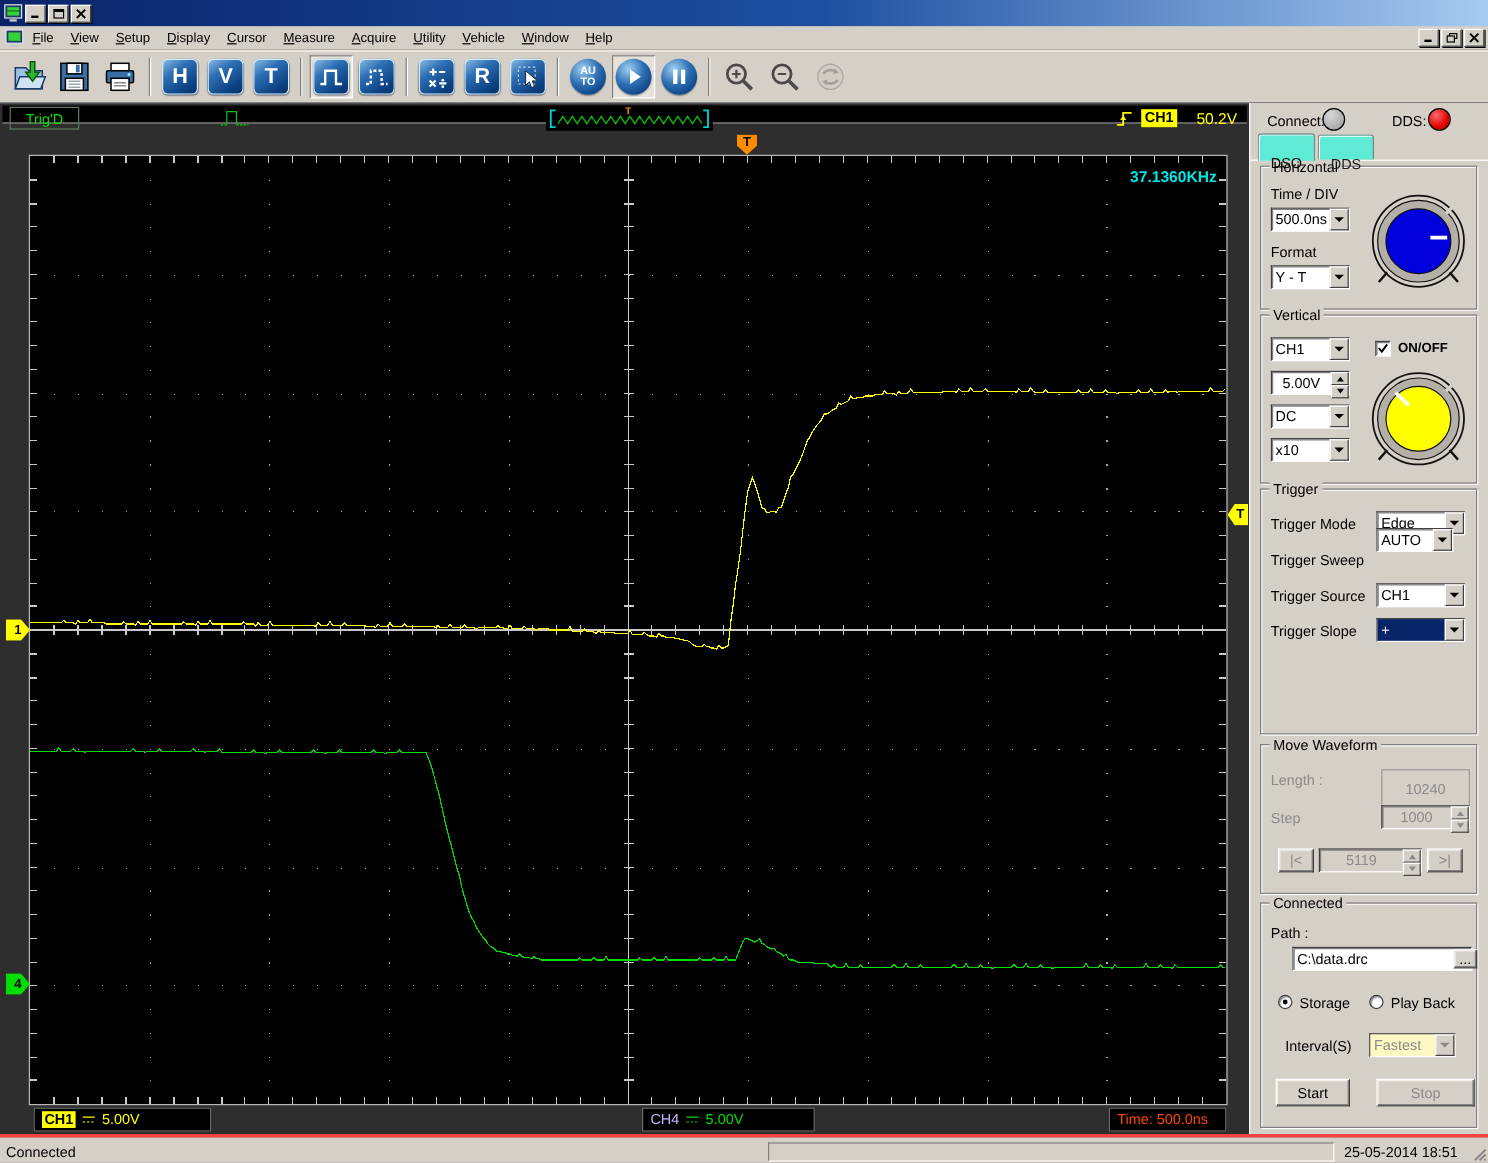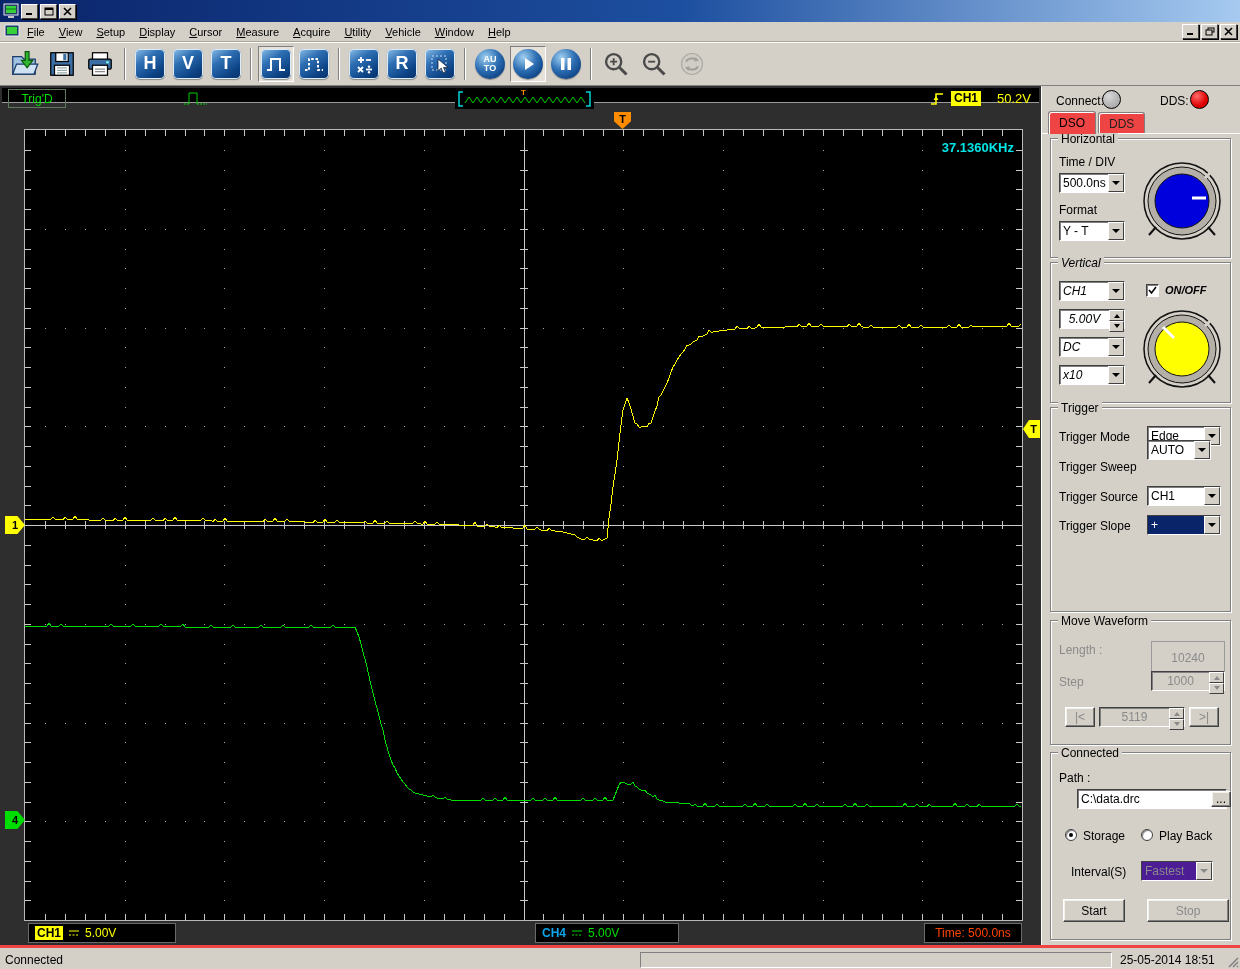--- a/index.html
+++ b/index.html
@@ -58,49 +58,49 @@
     clip-path:polygon(0 0,100% 0,100% 55%,50% 100%,0 55%); padding-bottom:3px; }
   #marker-trig-right { left:1023px; top:334px; width:17px; height:18px; background:#ffff00;
     clip-path:polygon(35% 0,100% 0,100% 100%,35% 100%,0 50%); padding-left:4px; }
 
   #scope-bottombar { position:absolute; left:0; top:836px; width:1041px; height:23px; }
   .ch-box { position:absolute; top:1px; height:20px; background:#000; border:1px solid #6a6a6a;
     display:flex; align-items:center; gap:5px; padding:0 6px; font-size:12px; }
   #ch1-box { left:28px; width:148px; color:#ffff00; }
   #ch1-box .ch-badge { background:#ffff00; color:#000; padding:0 2px; font-weight:bold; }
   #ch4-box { left:535px; width:144px; color:#00dd00; }
-  #ch4-box .ch-badge { color:#0ea5e9; font-weight:bold; }
-  #time-box { left:924px; width:98px; color:#ff4500; justify-content:center; }
+  #ch4-box .ch-badge { color:#c4b5fd; font-weight:normal; }
+  #time-box { left:924px; width:98px; color:#ff4500; }
 
   
   #panel { position:absolute; left:1041px; top:86px; width:199px; height:859px; background:#d4d0c8;
     border-left:1px solid #fff; }
   #connect-row { position:absolute; left:0; top:4px; width:100%; height:22px; }
   #connect-row span.lbl { position:absolute; font-size:12px; }
   .led { position:absolute; border-radius:50%; width:19px; height:19px; border:1px solid #000; }
   #connect-led { left:60px; top:0; background:radial-gradient(circle at 35% 30%,#d8d8d8,#9a9a9a); }
   #dds-led { left:148px; top:0; background:radial-gradient(circle at 35% 30%,#ff6a6a,#e00000 60%,#b00000); }
 
-  .tab { position:absolute; top:26px; height:21px; background:#ef4444; border:1px solid #808080; border-bottom:none;
-    border-top-left-radius:3px; border-top-right-radius:3px; box-shadow:inset 1px 1px 0 #fff; padding:4px 10px 0; font-size:12px; }
+  .tab { position:absolute; top:26px; height:21px; background:#5eead4; border:1px solid #808080; border-bottom:none;
+    border-top-left-radius:3px; border-top-right-radius:3px; box-shadow:inset 1px 1px 0 #fff; padding:17px 10px 0; font-size:12px; }
   #tab-dso { left:6px; z-index:2; height:23px; top:25px; font-weight:normal; }
   #tab-dds { left:56px; z-index:1; color:#222; }
   #tab-strip-line { position:absolute; left:0; top:47px; width:199px; height:1px; background:#fff; }
 
   .groupbox { position:absolute; left:8px; width:181px; border:1px solid #808080;
     box-shadow:inset 1px 1px 0 #fff, 1px 1px 0 #fff; }
   .groupbox > .legend { position:absolute; top:-7px; left:7px; background:#d4d0c8; padding:0 3px; font-size:12px; }
   .glabel { position:absolute; font-size:12px; }
   .glabel.dis, .dis { color:#8a8a8a; }
 
   .combo { position:absolute; height:20px; background:#fff; border:1px solid; border-color:#404040 #fff #fff #404040;
     box-shadow:inset 1px 1px 0 #808080; display:flex; }
   .combo .combo-text { flex:1; padding:2px 3px; font-size:12px; white-space:nowrap; overflow:hidden; }
   .combo .combo-text.selected { background:#0a246a; color:#fff; }
-  .combo .combo-text.dis { color:#8a8a8a; background:#4c1d95; }
+  .combo .combo-text.dis { color:#8a8a8a; background:#fef9c3; }
   .combo.disabled { background:#d4d0c8; }
   .combo-btn { width:16px; background:#d4d0c8; border:1px solid; border-color:#fff #404040 #404040 #fff;
     display:flex; align-items:center; justify-content:center; }
   .arr-dn { width:0; height:0; border:4px solid transparent; border-top:4px solid #000; margin-top:4px; }
   .combo.disabled .arr-dn, .spin.disabled .arr-dn { border-top-color:#8a8a8a; }
 
   .spin { position:absolute; height:20px; background:#fff; border:1px solid; border-color:#404040 #fff #fff #404040;
     box-shadow:inset 1px 1px 0 #808080; display:flex; }
   .spin .spin-text { flex:1; padding:2px 3px; font-size:12px; text-align:center; }
   .spin.disabled { background:#d4d0c8; }
@@ -1289,21 +1289,21 @@
       <line x1="17" y1="70" x2="10" y2="78" stroke="#111" stroke-width="2"></line>
       <line x1="69" y1="70" x2="76" y2="78" stroke="#111" stroke-width="2"></line>
       <circle cx="43" cy="44" r="38" fill="none" stroke="#111" stroke-width="1.5"></circle>
       <circle cx="43" cy="44" r="34" fill="#b4b0a8" stroke="#111"></circle>
       <circle cx="43" cy="44" r="27" fill="#0000dd" stroke="#111"></circle>
       <line x1="66" y1="21" x2="71" y2="16" stroke="#d4d0c8" stroke-width="3"></line>
       <line x1="53" y1="41" x2="67" y2="41" stroke="#fff" stroke-width="3"></line>
     </svg>
   </div>
 
-  <div class="groupbox" style="top:176px;height:141px;font-style:italic;">
+  <div class="groupbox" style="top:176px;height:141px;">
     <span class="legend">Vertical</span>
     <div class="combo" style="left:8px;top:18px;width:66px;">
       <span class="combo-text">CH1</span>
       <span class="combo-btn">
           <span class="arr-dn"></span>
         </span>
     </div>
     <span class="checkbox" style="left:95px;top:21px;">
       <svg width="9" height="9" viewBox="0 0 9 9">
           <path d="M1 4l2.5 3L8 1" stroke="#000" stroke-width="1.6" fill="none"></path>

